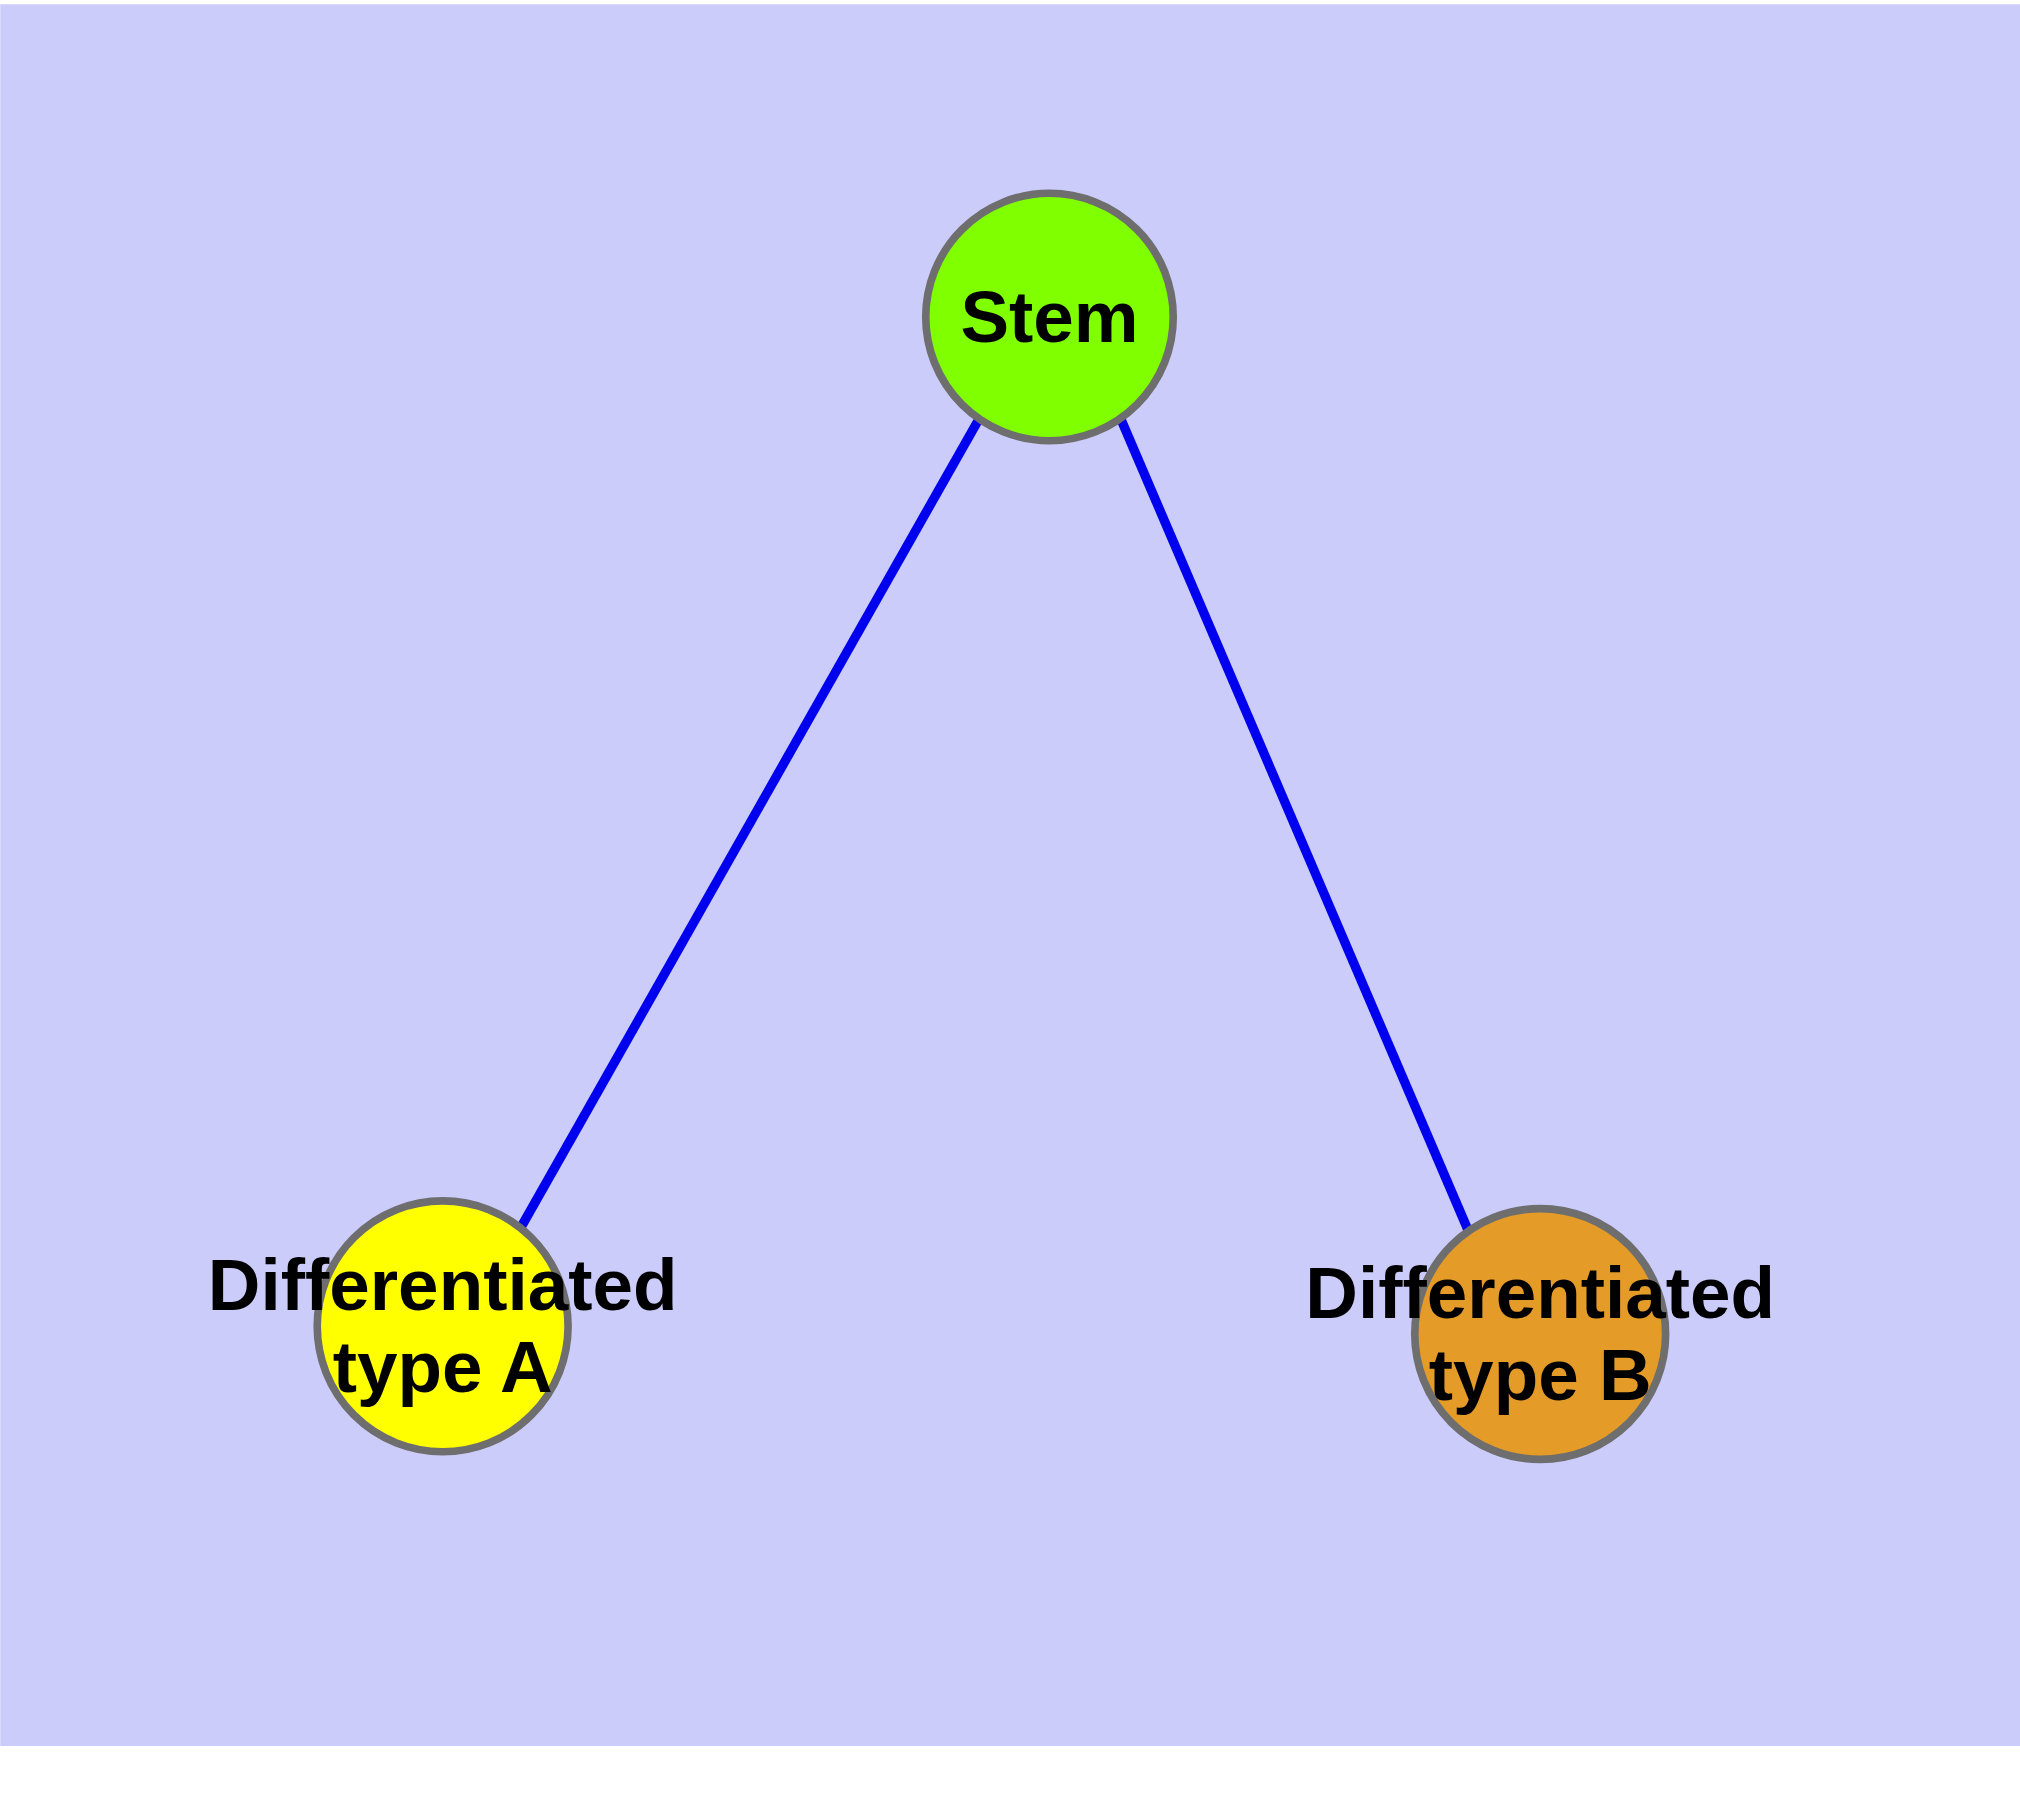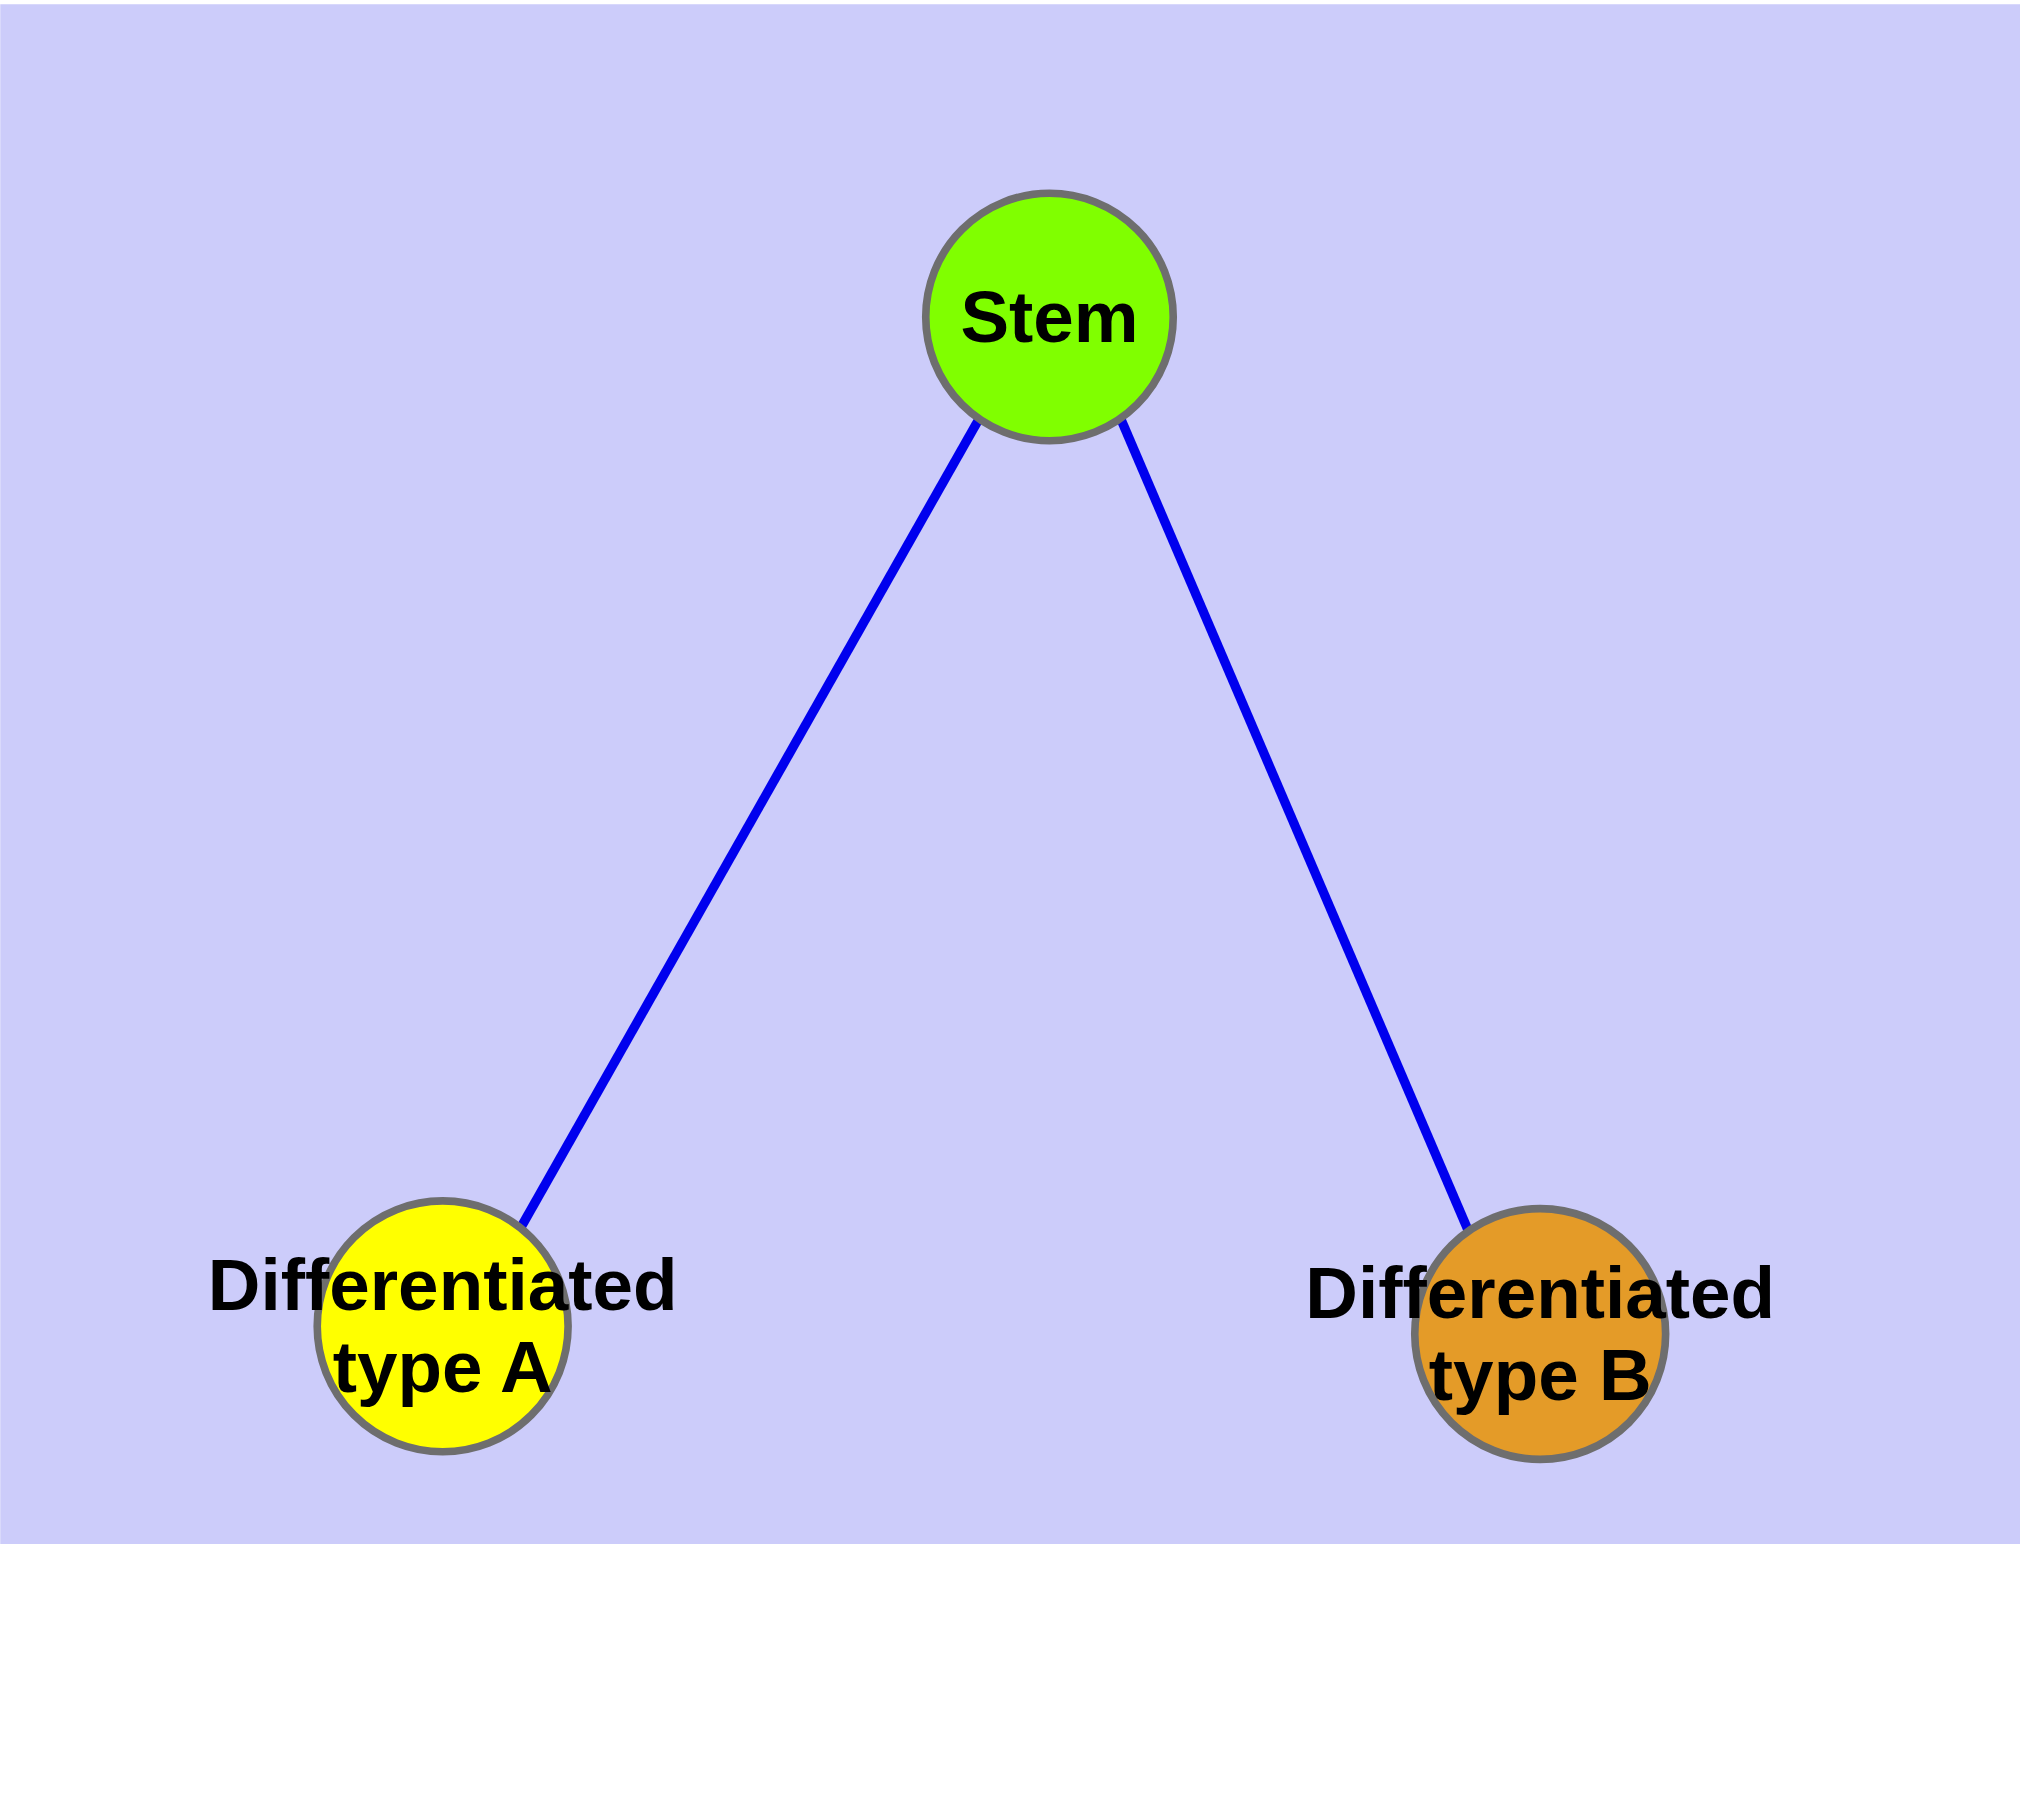--- a/index.html
+++ b/index.html
@@ -26,21 +26,21 @@
   .node-label {
     font-family: "Liberation Sans", sans-serif;
     font-weight: bold;
     fill: #000000;
     paint-order: normal;
   }
 </style>
 </head>
 <body>
 
-<div id="canvas" style="width: 2021px; height: 1544px;">
+<div id="canvas" style="width: 2021px; height: 1746px;">
   <svg id="graph-svg" viewBox="0 0 2384 2138" xmlns="http://www.w3.org/2000/svg" style="width: 2021px; height: 1812px;">
 
     <rect id="bg-white" x="0" y="0" width="2384" height="2138" fill="#ffffff"></rect>
 
     <rect id="bg-field" x="0" y="5" width="2384" height="2133" fill="#ccccfa"></rect>
 
     <g id="edges-layer">
       <line id="edge-0" x1="1155" y1="494" x2="615" y2="1447" stroke="#0000ee" stroke-width="11" stroke-linecap="butt"></line>
       <line id="edge-1" x1="1322" y1="494" x2="1733" y2="1454" stroke="#0000ee" stroke-width="11" stroke-linecap="butt"></line>
     </g>

